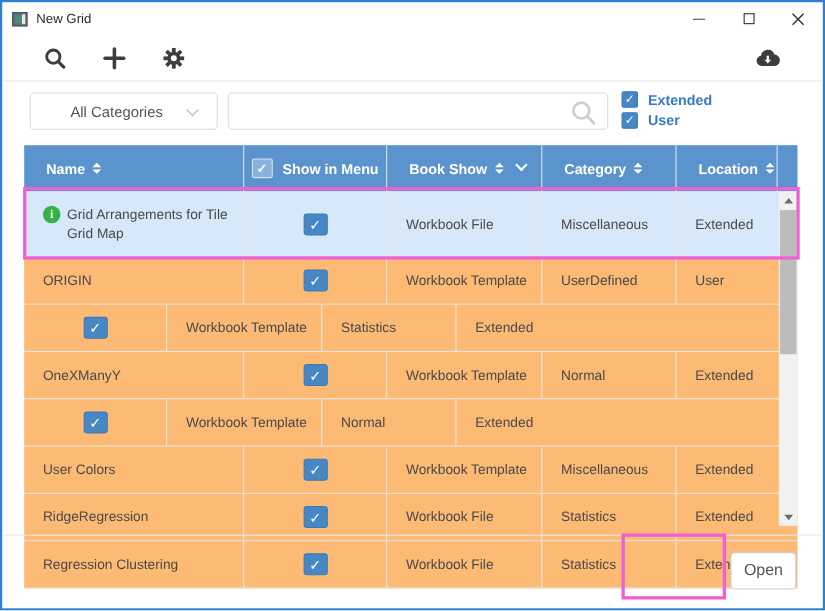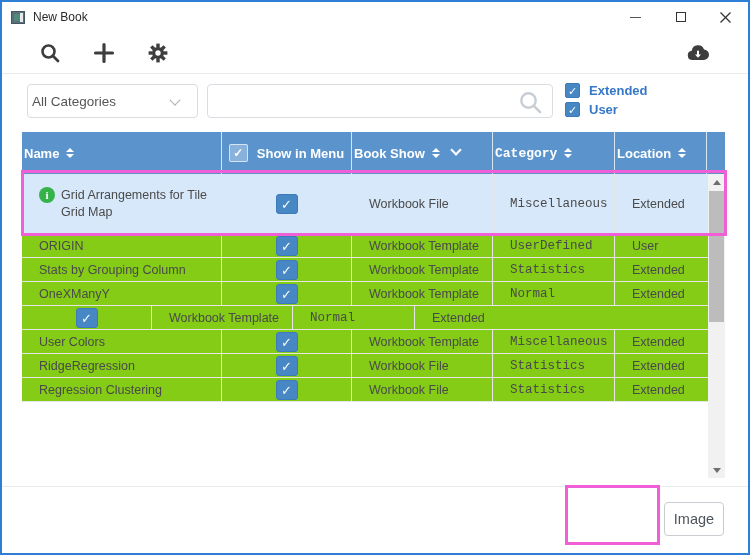--- a/index.html
+++ b/index.html
@@ -20,45 +20,45 @@
   
   .toolbar { position:absolute; left:0; top:30px; width:100%; height:41px; display:flex; align-items:center; }
   .tb-icon { width:26px; height:26px; display:flex; align-items:center; justify-content:center; }
   .tb-search { margin-left:35px; } .tb-plus { margin-left:28px; } .tb-gear { margin-left:28px; }
   .tb-cloud { position:absolute; right:37px; }
   .divider { position:absolute; left:0; width:100%; height:1px; background:#e8eaec; }
 
   
   .filterbar { position:absolute; left:0; top:80px; width:100%; height:40px; }
   .dropdown { position:absolute; left:25px; top:2px; width:171px; height:34px; border:1px solid #d8dde2; border-radius:4px; display:flex; align-items:center; background:#fff; }
-  .dropdown-label { margin-left:4px; font-size:13.5px; color:#555; }
+  .dropdown-label { margin-left:36px; font-size:13.5px; color:#555; }
   .chev { width:8px; height:8px; border-right:1.6px solid #aab2ba; border-bottom:1.6px solid #aab2ba; transform:rotate(45deg); position:absolute; right:18px; top:11px; }
   .searchbox { position:absolute; left:205px; top:2px; width:346px; height:34px; border:1px solid #d8dde2; border-radius:4px; background:#fff; }
   .searchbox input { position:absolute; left:10px; top:4px; width:295px; height:24px; border:none; outline:none; font-size:13px; font-family:"Liberation Sans",sans-serif; color:#444; background:transparent; }
   .searchbox .mag { position:absolute; right:8px; top:4px; }
   .cb-group { position:absolute; left:563px; top:1px; display:flex; flex-direction:column; gap:4px; }
   .cb-line { display:flex; align-items:center; gap:9px; }
   .cbx { width:15px; height:15px; background:#4787c4; border:1px solid #3c7ab8; border-radius:2px; color:#fff; font-size:11px; line-height:14px; text-align:center; }
   .cb-label { font-size:13px; color:#3678c8; font-weight:bold; }
 
   
   .table { position:absolute; left:20px; top:130px; width:703px; }
   .thead { display:flex; height:42px; background:#5b94cd; }
-  .th { display:flex; align-items:center; color:#fff; font-size:13px; font-weight:bold; border-right:1px solid rgba(255,255,255,.75); padding-left:2px; position:relative; }
+  .th { display:flex; align-items:center; color:#fff; font-size:13px; font-weight:bold; border-right:1px solid rgba(255,255,255,.75); padding-left:20px; position:relative; }
   .th:last-child { border-right:none; padding-left:0; }
-  .c-name{width:200px;} .c-menu{width:130px; justify-content:center; padding-left:0;} .c-type{width:141px;} .c-cat{width:122px;font-family:Liberation Mono, monospace;} .c-loc{width:92px;} .c-scroll{width:18px;}
+  .c-name{width:200px;} .c-menu{width:130px; justify-content:center; padding-left:0;} .c-type{width:141px;} .c-cat{width:122px;} .c-loc{width:92px;} .c-scroll{width:18px;}
   .sort { display:inline-flex; flex-direction:column; gap:2px; margin-left:7px; }
   .sort i { width:0; height:0; border-left:4px solid transparent; border-right:4px solid transparent; }
   .sort .up { border-bottom:4px solid #fff; }
   .sort .down { border-top:4px solid #fff; }
   .hdr-chev { width:8px; height:8px; border-right:2px solid #fff; border-bottom:2px solid #fff; transform:rotate(45deg); margin-left:12px; margin-top:-6px; }
   .hdr-cbx { width:19px; height:18px; background:rgba(255,255,255,.28); border:1px solid rgba(255,255,255,.65); border-radius:2px; color:#fff; font-size:12px; line-height:17px; text-align:center; margin-right:9px; }
 
   .tbody { position:relative; }
-  .trow { display:flex; height:24px; border-bottom:1px solid #e6e6e6; background:#84cc16; }
+  .trow { display:flex; height:43px; border-bottom:1px solid #e6e6e6; background:#fdba74; }
   .trow.sel { height:60px; background:#d7e8fa; }
   .td { display:flex; align-items:center; font-size:12.5px; color:#4a4a4a; border-right:1px solid #e6e6e6; padding-left:17px; overflow:hidden; }
   .td:last-child { border-right:none; }
   .td.c-menu { justify-content:center; padding-left:0; }
   .row-cbx { width:22px; height:20px; background:#4787c4; border:1px solid #3c7ab8; border-radius:3px; color:#fff; font-size:13px; line-height:19px; text-align:center; }
   .name-wrap { display:flex; align-items:flex-start; gap:6px; padding-top:0; }
   .trow.sel .td.c-name { align-items:center; }
   .info-icon { flex:0 0 auto; width:16px; height:16px; border-radius:50%; background:#35b24a; color:#fff; font-size:11px; font-weight:bold; font-family:"Liberation Serif",serif; text-align:center; line-height:16px; }
   .name-text { flex:1; line-height:17px; overflow-wrap:anywhere; padding-right:6px; }
 
@@ -83,21 +83,21 @@
 
   svg { display:block; }
 </style>
 </head>
 <body>
 
 <div class="window">
 
   <div class="titlebar">
     <div class="app-icon"></div>
-    <div class="title-text">New Book</div>
+    <div class="title-text">New Grid</div>
     <div class="win-controls">
       <div class="win-btn">
           <div class="glyph-min"></div>
         </div>
       <div class="win-btn">
           <div class="glyph-max"></div>
         </div>
       <div class="win-btn">
         <svg width="13" height="13" viewBox="0 0 13 13">
           <line x1="1.5" y1="1.5" x2="11.5" y2="11.5" stroke="#333" stroke-width="1.3"></line>
@@ -233,21 +233,20 @@
         <div class="td c-name">ORIGIN</div>
         <div class="td c-menu">
             <span class="row-cbx">✓</span>
           </div>
         <div class="td c-type">Workbook Template</div>
         <div class="td c-cat">UserDefined</div>
         <div class="td c-loc">User</div>
       </div>
 
       <div class="trow">
-        <div class="td c-name">Stats by Grouping Column</div>
         <div class="td c-menu">
             <span class="row-cbx">✓</span>
           </div>
         <div class="td c-type">Workbook Template</div>
         <div class="td c-cat">Statistics</div>
         <div class="td c-loc">Extended</div>
       </div>
 
       <div class="trow">
         <div class="td c-name">OneXManyY</div>
@@ -305,18 +304,18 @@
           <span class="tri-up"></span>
         </div>
       <div class="sc-thumb"></div>
       <div class="sc-arrow down">
           <span class="tri-down"></span>
         </div>
     </div>
   </div>
 
   <div class="divider footer-divider"></div>
-  <button class="btn btn-close">Image</button>
+  <button class="btn btn-close">Open</button>
 
   <div class="hl hl-row"></div>
   <div class="hl hl-open"></div>
 
 </div>
 
 </body></html>

